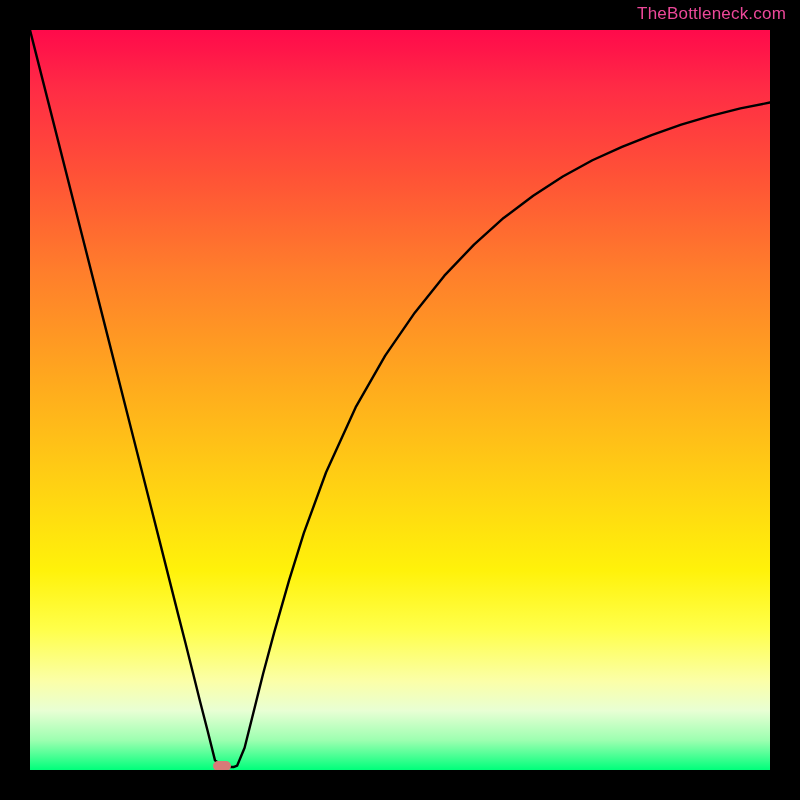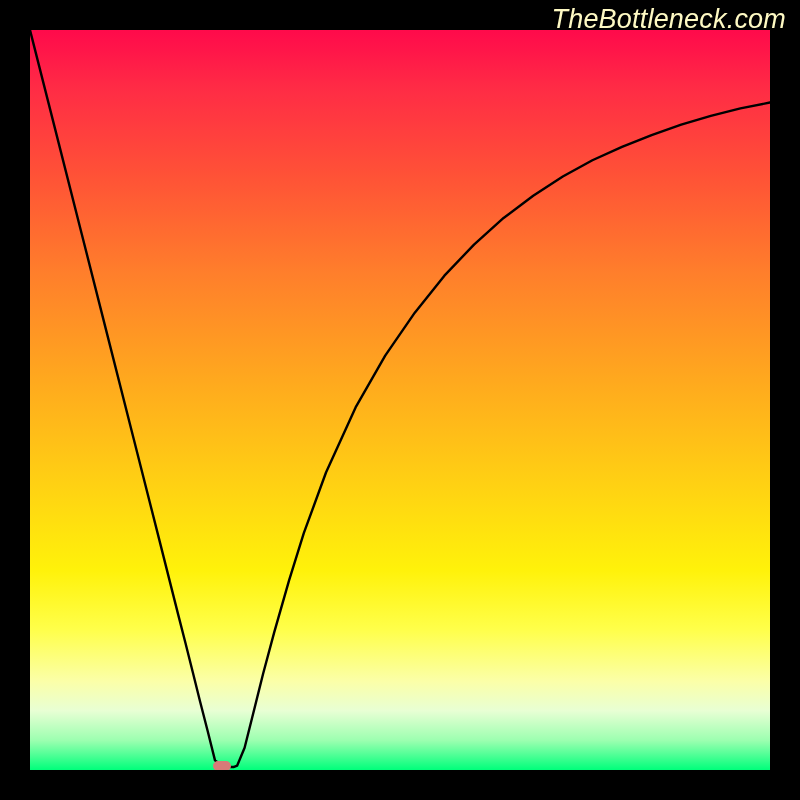--- a/index.html
+++ b/index.html
@@ -14,26 +14,25 @@
   .frame {
     position: relative;
     width: 800px;
     height: 800px;
     background: #000;
   }
   .watermark {
     position: absolute;
     top: 4px;
     right: 14px;
-    color: #fef9c3;
-    font-size: 27px;
+    color: #ec4899;
+    font-size: 17px;
     font-weight: 400;
     letter-spacing: 0.2px;
     z-index: 10;
-    font-style: italic;
   }
   .plot-area {
     position: absolute;
     left: 30px;
     top: 30px;
     width: 740px;
     height: 740px;
     overflow: hidden;
   }
   .gradient-bg {

